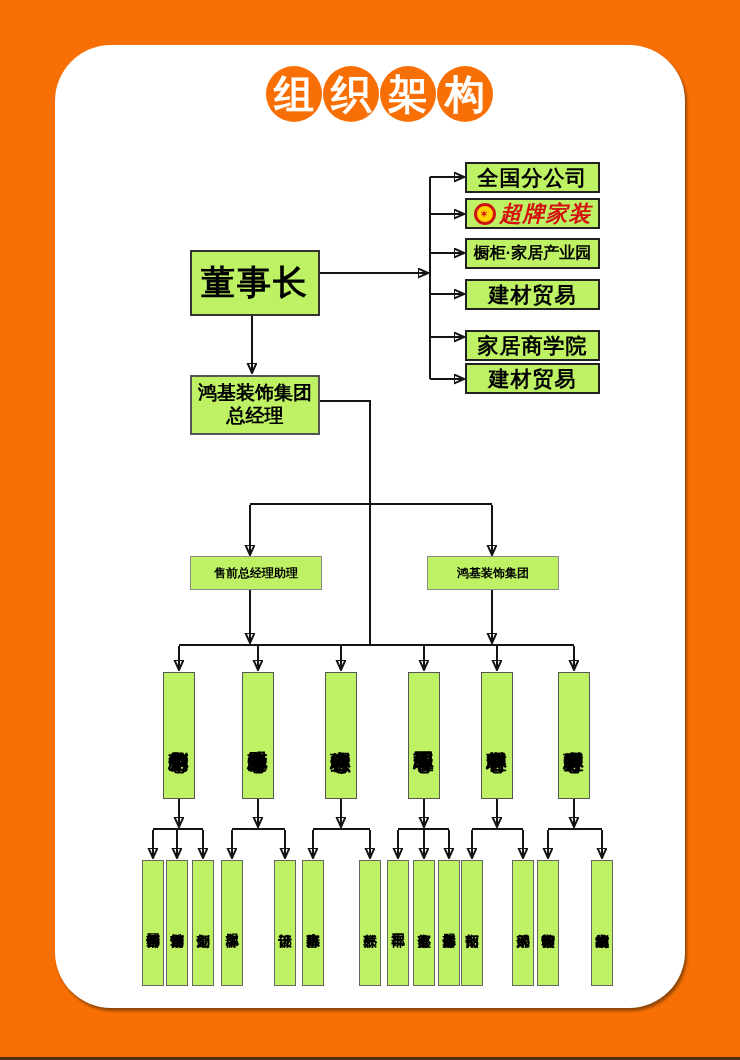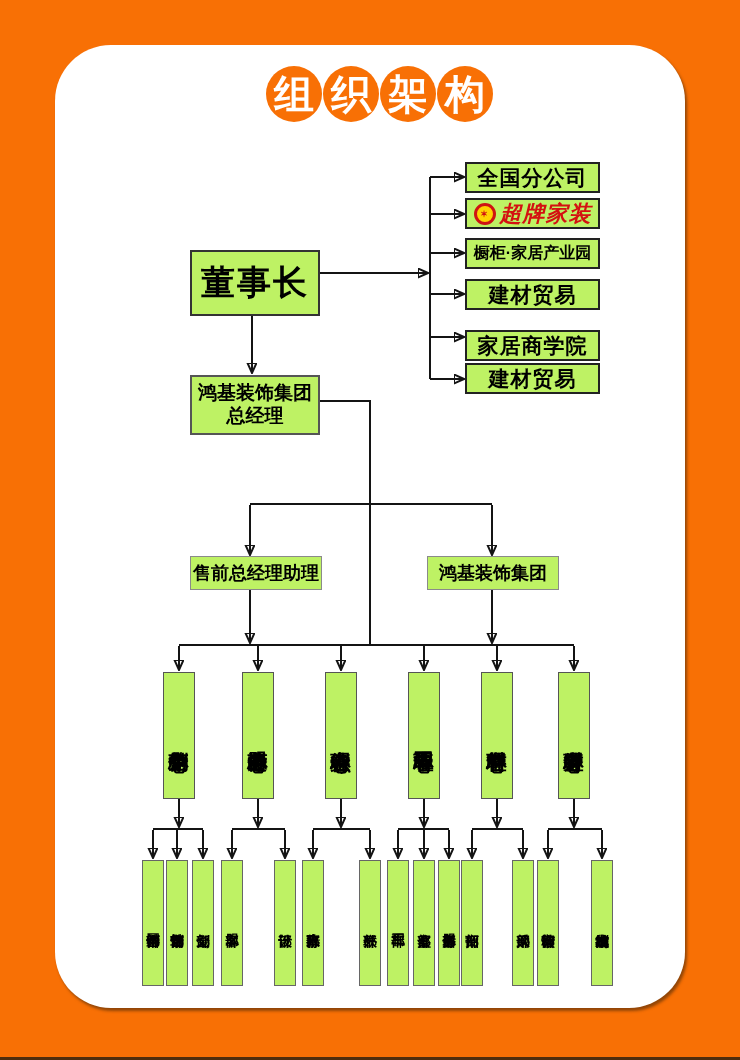--- a/index.html
+++ b/index.html
@@ -30,21 +30,21 @@
                border:2.5px solid #222; letter-spacing:1px; }
   .affiliate.small { font-size:16px; letter-spacing:0; }
 
   .logo-box  { gap:4px; padding:0 3px; }
   .badge     { width:22px; height:22px; border-radius:50%; background:#ffd200;
                border:3px solid #cf1313; display:flex; align-items:center;
                justify-content:center; font-size:9px; color:#cf1313; flex:0 0 auto; }
   .logo-text { font-family:Liberation Mono, monospace; font-style:italic; font-weight:bold;
                color:#d41111; font-size:22px; letter-spacing:1px; }
 
-  .assistant { top:556px; width:132px; height:34px; font-size:18px; border:1.5px solid #8a8a8a;text-align:center; }
+  .assistant { top:556px; width:132px; height:34px; font-size:12px; border:1.5px solid #8a8a8a;text-align:center; }
 
   .vtext { writing-mode:vertical-rl; text-orientation:upright; }
   .center-box { top:672px; width:32px; height:127px; font-size:20px;
                 border:1.5px solid #555; line-height:1; }
   .dept-box   { top:860px; width:22px; height:126px; font-size:13.5px;
                 border:1.5px solid #666; line-height:1; }
 </style>
 </head>
 <body>
 

